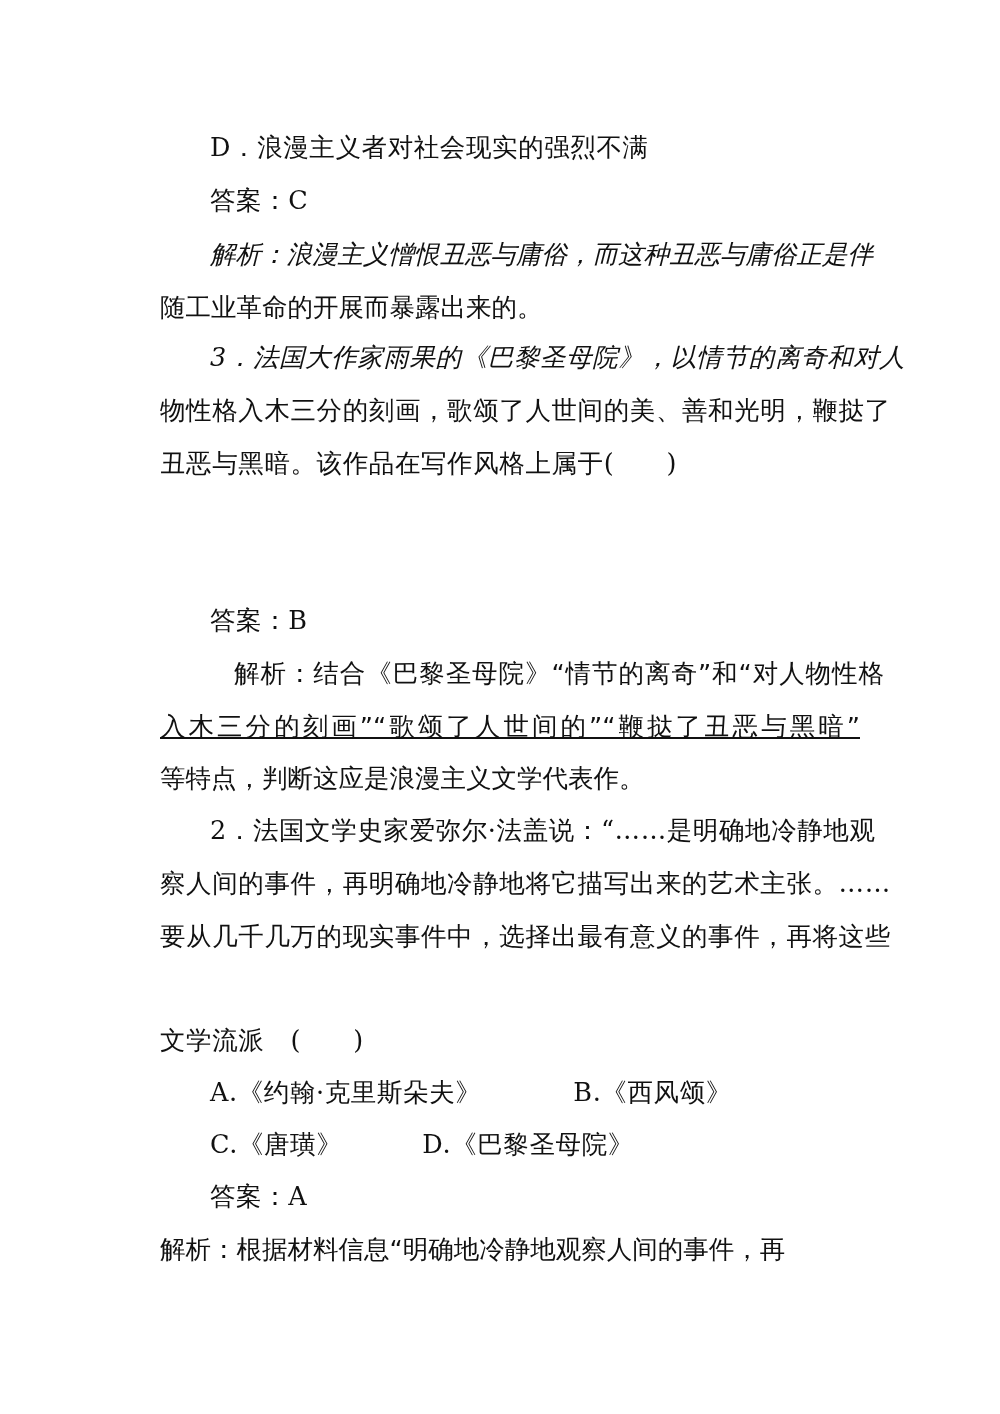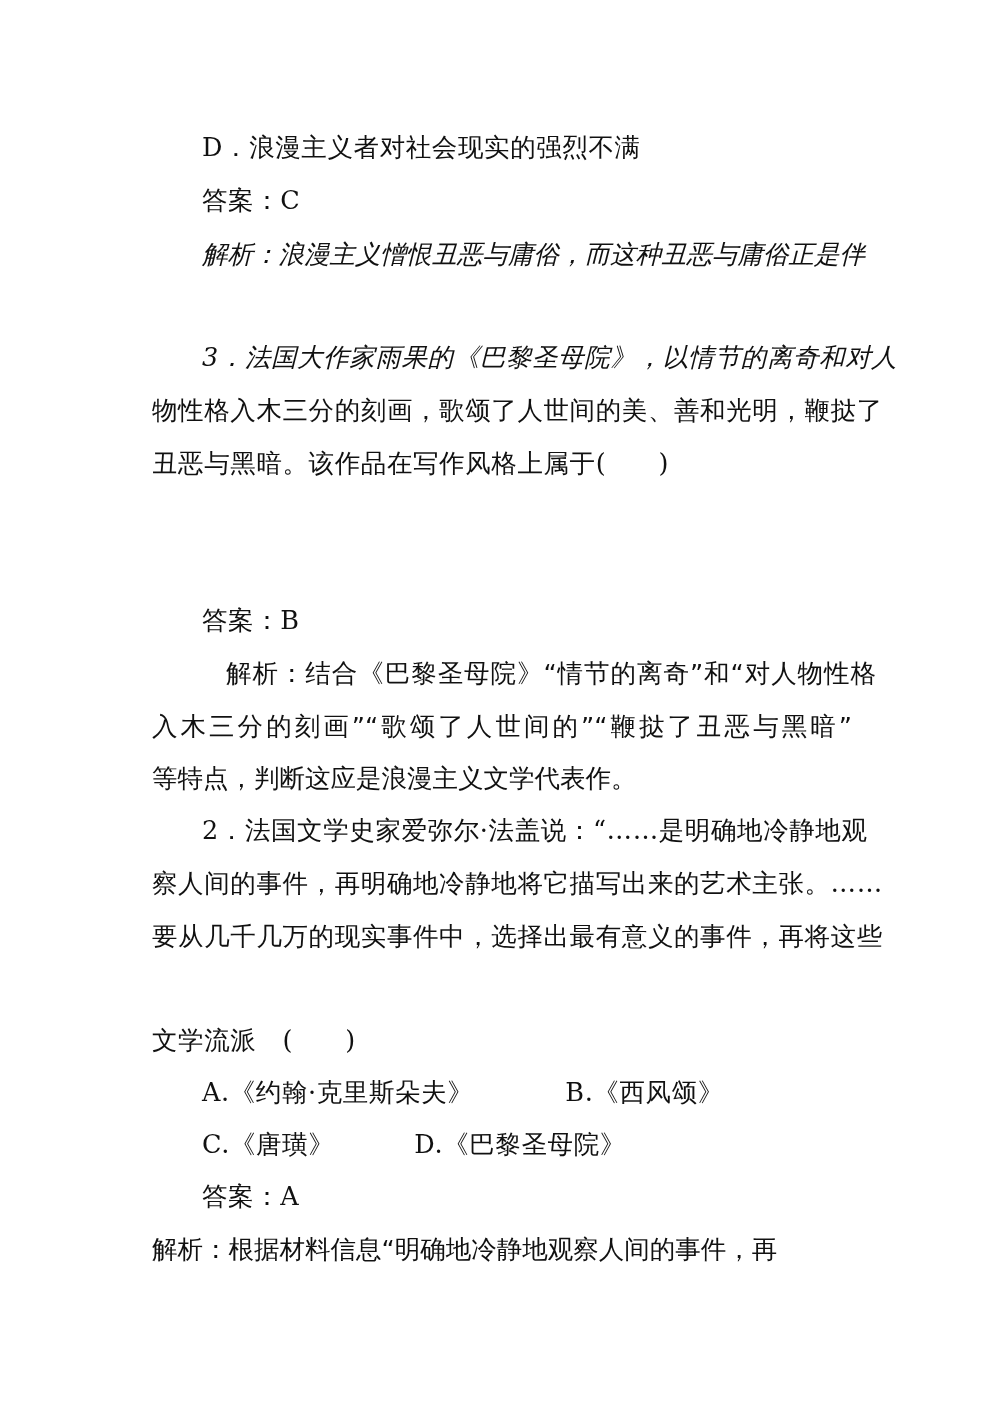--- a/index.html
+++ b/index.html
@@ -9,21 +9,21 @@
     }
     body {
       width: 1000px;
       height: 1414px;
       position: relative;
       overflow: hidden;
       color: #111111;
     }
     .page {
       position: absolute;
-      left: 0;
+      left: 8px;
       top: 0;
       width: 840px;
       height: 1414px;
     }
     .line {
       position: absolute;
       left: 152px;
       width: 700px;
       height: 40px;
       line-height: 40px;
@@ -44,29 +44,30 @@
     .gap-md { width: 80px; }
   </style>
 </head>
 <body>
 
 <div class="page">
 
   <div class="line indent serif" style="top:127px;">D．浪漫主义者对社会现实的强烈不满</div>
   <div class="line indent serif" style="top:180px;">答案：C</div>
   <div class="line indent sans justify" style="top:234px;font-style:italic;">解析：浪漫主义憎恨丑恶与庸俗，而这种丑恶与庸俗正是伴</div>
+  <div class="line sans" style="top:287px;">随工业革命的开展而暴露出来的。</div>
 
   <div class="line indent serif justify" style="top:337px;font-style:italic;">3．法国大作家雨果的《巴黎圣母院》，以情节的离奇和对人</div>
   <div class="line serif justify" style="top:390px;">物性格入木三分的刻画，歌颂了人世间的美、善和光明，鞭挞了</div>
   <div class="line serif" style="top:443px;">丑恶与黑暗。该作品在写作风格上属于(　　)</div>
 
   <div class="line indent serif" style="top:600px;">答案：B</div>
 
   <div class="line indent sans justify" style="top:653px;margin-left:24px;">解析：结合《巴黎圣母院》“情节的离奇”和“对人物性格</div>
-  <div class="line sans justify" style="top:706px;">入木三分的刻画”“歌颂了人世间的”“鞭挞了丑恶与黑暗”</div>
+  <div class="line sans justify" style="top:706px;text-decoration:underline;">入木三分的刻画”“歌颂了人世间的”“鞭挞了丑恶与黑暗”</div>
   <div class="line sans" style="top:758px;">等特点，判断这应是浪漫主义文学代表作。</div>
 
   <div class="line indent serif justify" style="top:810px;">2．法国文学史家爱弥尔·法盖说：“……是明确地冷静地观</div>
   <div class="line serif justify" style="top:863px;">察人间的事件，再明确地冷静地将它描写出来的艺术主张。……</div>
   <div class="line serif justify" style="top:916px;">要从几千几万的现实事件中，选择出最有意义的事件，再将这些</div>
   <div class="line serif" style="top:1020px;">文学流派　(　　)</div>
 
   <div class="line indent serif opt-row" style="top:1072px;">
     <span>A.《约翰·克里斯朵夫》</span><span class="gap-lg"></span><span>B.《西风颂》</span>
   </div>

